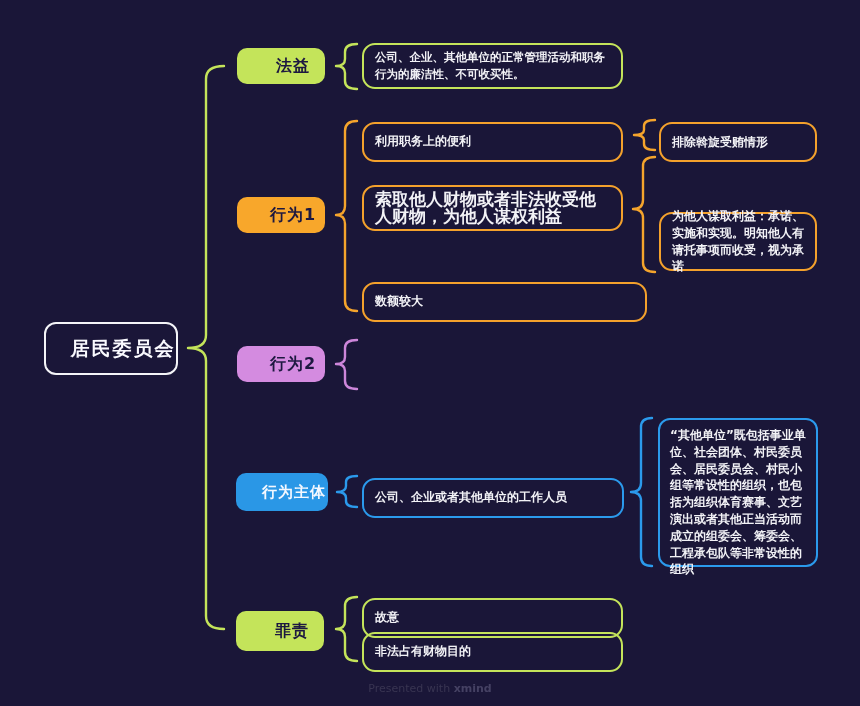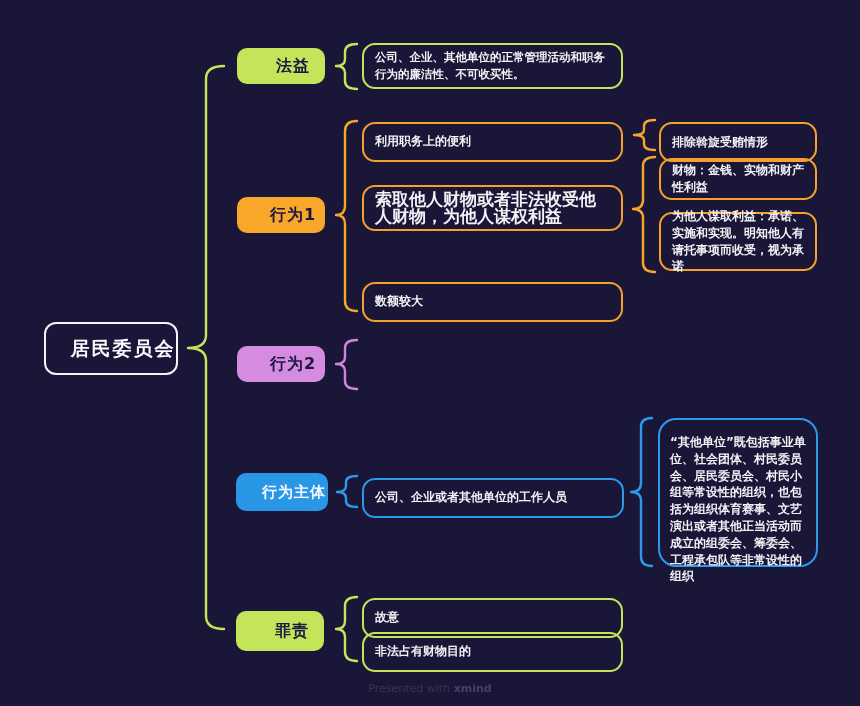--- a/index.html
+++ b/index.html
@@ -21,21 +21,21 @@
   .bg-blue{background:#2a97e6;color:#f4f8ff;}
   .leaf{
     border:2.5px solid;border-radius:13px;color:#f2f2f6;background:transparent;
     font-size:12px;line-height:17.5px;padding:18px 11px;text-align:left;
   }
   .bd-green{border-color:#c4e45a;}
   .bd-orange{border-color:#f4a12c;}
   .bd-purple{border-color:#ca84d8;}
   .bd-blue{border-color:#2b9aec;}
   .leaf.small{line-height:16.6px;}
-  .leaf.big{align-items:flex-start;padding:14px 10px;border-radius:18px;line-height:16.8px;}
+  .leaf.big{align-items:flex-start;padding:7px 10px;border-radius:12px;line-height:16.8px;}
   .watermark{
     position:absolute;left:50%;top:682px;transform:translateX(-50%);
     font-size:11px;font-weight:normal;color:#393552;white-space:nowrap;
   }
   .watermark .brand{font-weight:bold;color:#454163;}
 </style>
 </head>
 <body>
 
 <div class="canvas">
@@ -57,29 +57,28 @@
   <div class="node pill bg-green" style="left:237px;top:48px;width:88px;height:36px">法益</div>
   <div class="node pill bg-orange" style="left:237px;top:197px;width:88px;height:36px">行为1</div>
   <div class="node pill bg-purple" style="left:237px;top:346px;width:88px;height:36px">行为2</div>
   <div class="node pill bg-blue" style="left:236px;top:473px;width:92px;height:38px;font-size:15px">行为主体</div>
   <div class="node pill bg-green" style="left:236px;top:611px;width:88px;height:40px">罪责</div>
 
   <div class="node leaf bd-green" style="left:362px;top:43px;width:261px;height:46px;font-size:11.5px">公司、企业、其他单位的正常管理活动和职务行为的廉洁性、不可收买性。</div>
 
   <div class="node leaf bd-orange" style="left:362px;top:122px;width:261px;height:27px">利用职务上的便利</div>
   <div class="node leaf bd-orange" style="left:362px;top:185px;width:261px;height:46px;font-size:17px">索取他人财物或者非法收受他人财物，为他人谋权利益</div>
-  <div class="node leaf bd-orange" style="left:362px;top:282px;width:261px;height:28px">数额较大</div>
+  <div class="node leaf bd-orange" style="left:362px;top:282px;width:285px;height:28px">数额较大</div>
 
 
   <div class="node leaf bd-blue" style="left:362px;top:478px;width:262px;height:27px">公司、企业或者其他单位的工作人员</div>
 
   <div class="node leaf bd-green" style="left:362px;top:598px;width:261px;height:27px">故意</div>
   <div class="node leaf bd-green" style="left:362px;top:632px;width:261px;height:28px">非法占有财物目的</div>
 
   <div class="node leaf bd-orange small" style="left:659px;top:122px;width:158px;height:26px">排除斡旋受贿情形</div>
-  <div class="node leaf bd-orange small" style="left:659px;top:158px;width:158px;height:42px">财物：金钱、实物和财产性利益</div>
   <div class="node leaf bd-orange small" style="left:659px;top:212px;width:158px;height:59px">为他人谋取利益：承诺、实施和实现。明知他人有请托事项而收受，视为承诺</div>
 
   <div class="node leaf bd-blue big" style="left:658px;top:418px;width:160px;height:149px">“其他单位”既包括事业单位、社会团体、村民委员会、居民委员会、村民小组等常设性的组织，也包括为组织体育赛事、文艺演出或者其他正当活动而成立的组委会、筹委会、工程承包队等非常设性的组织</div>
 
   <div class="watermark"><span>Presented with </span><span class="brand">xmind</span></div>
 
 </div>
 
 </body></html>

